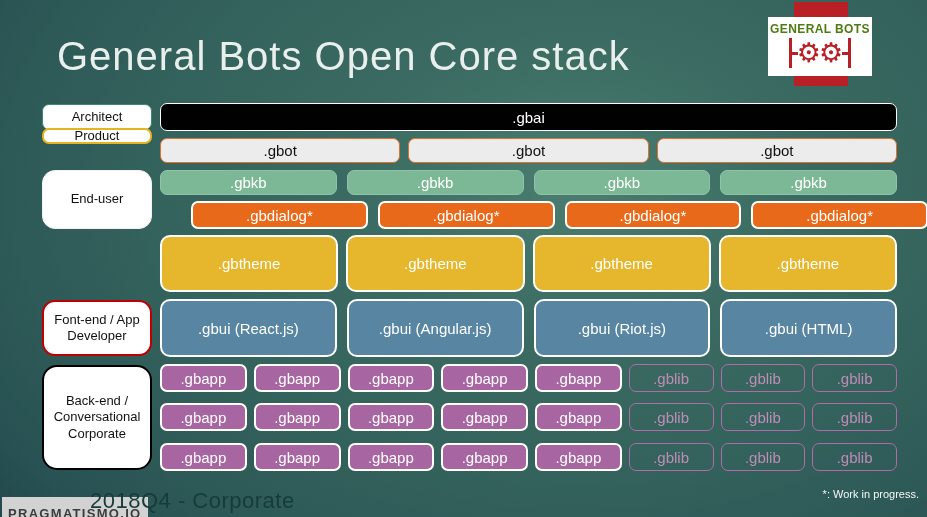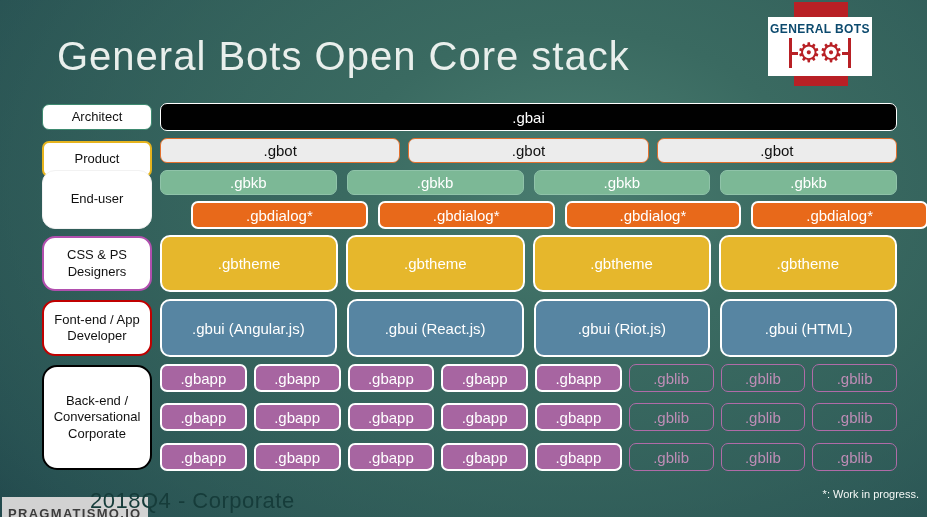--- a/index.html
+++ b/index.html
@@ -16,34 +16,34 @@
     position:absolute; left:57px; top:34px;
     font-size:40px; letter-spacing:1px; font-weight:400;
     color:#e9efec;
   }
   
   .logo-ribbon{position:absolute; left:794px; top:2px; width:54px; height:84px; background:#b82025;}
   .logo-card{
     position:absolute; left:768px; top:17px; width:104px; height:59px;
     background:#ffffff; display:flex; flex-direction:column; align-items:center; justify-content:center;
   }
-  .logo-brand{color:#0c4a6e; font-weight:bold; font-size:12px; letter-spacing:0.4px; line-height:1;}
+  .logo-brand{color:#4d7c0f; font-weight:bold; font-size:12px; letter-spacing:0.4px; line-height:1;}
   .gears{display:flex; align-items:center; margin-top:1px; height:34px;}
   .gbar{width:3px; height:30px; background:#b82025;}
   .gtick{width:6px; height:3px; background:#b82025;}
   .gear{font-family:"DejaVu Sans", sans-serif; font-size:27px; line-height:30px; color:#b82025; margin:0 -1px;}
   
   .role{
     position:absolute; left:42px; width:110px;
     background:#ffffff; color:#111; font-size:13px; line-height:1.25;
     display:flex; align-items:center; justify-content:center; text-align:center;
     box-sizing:border-box; padding:0 6px;
   }
   .role-architect{top:104px; height:26px; border-radius:7px; border:1.5px solid #3e8a70;}
-  .role-product{top:141px; height:36px; border-radius:7px; border:2px solid #e6b41e;}
+  .role-product{top:128px; height:16px; border-radius:7px; border:2px solid #e6b41e;}
   .role-enduser{top:170px; height:59px; border-radius:13px; border:1.5px solid #f2f2f2;}
   .role-designers{top:236px; height:55px; border-radius:13px; border:2px solid #b14fae;}
   .role-frontend{top:300px; height:56px; border-radius:13px; border:2px solid #c00000;}
   .role-backend{top:365px; height:105px; border-radius:15px; border:2px solid #000000;}
   
   .row{position:absolute; left:160px; width:737px; display:flex;}
   .row-gbai{top:103px; height:28px;}
   .row-gbot{top:138px; height:25px; gap:8px;}
   .row-gbkb{top:170px; height:25px; gap:10px;}
   .row-gbdialog{top:201px; height:28px; gap:10px;padding-left:31px;}
@@ -94,21 +94,20 @@
       <span class="gear">⚙</span>
       <span class="gear">⚙</span>
       <span class="gtick"></span>
       <span class="gbar"></span>
     </div>
   </div>
 
   <div class="role role-architect">Architect</div>
   <div class="role role-product">Product</div>
   <div class="role role-enduser">End-user</div>
-  <div class="role role-designers">CSS &amp; PS Designers</div>
   <div class="role role-frontend">Font-end / App Developer</div>
   <div class="role role-backend">Back-end / Conversational Corporate</div>
 
   <div class="row row-gbai">
     <div class="box b-gbai">.gbai</div>
   </div>
 
   <div class="row row-gbot">
     <div class="box b-gbot">.gbot</div>
     <div class="box b-gbot">.gbot</div>
@@ -130,22 +129,22 @@
   </div>
 
   <div class="row row-gbtheme">
     <div class="box b-gbtheme">.gbtheme</div>
     <div class="box b-gbtheme">.gbtheme</div>
     <div class="box b-gbtheme">.gbtheme</div>
     <div class="box b-gbtheme">.gbtheme</div>
   </div>
 
   <div class="row row-gbui">
+    <div class="box b-gbui">.gbui (React.js)</div>
     <div class="box b-gbui">.gbui (Angular.js)</div>
-    <div class="box b-gbui">.gbui (React.js)</div>
     <div class="box b-gbui">.gbui (Riot.js)</div>
     <div class="box b-gbui">.gbui (HTML)</div>
   </div>
 
   <div class="row row-apps row-apps1">
     <div class="box b-gbapp">.gbapp</div>
     <div class="box b-gbapp">.gbapp</div>
     <div class="box b-gbapp">.gbapp</div>
     <div class="box b-gbapp">.gbapp</div>
     <div class="box b-gbapp">.gbapp</div>

